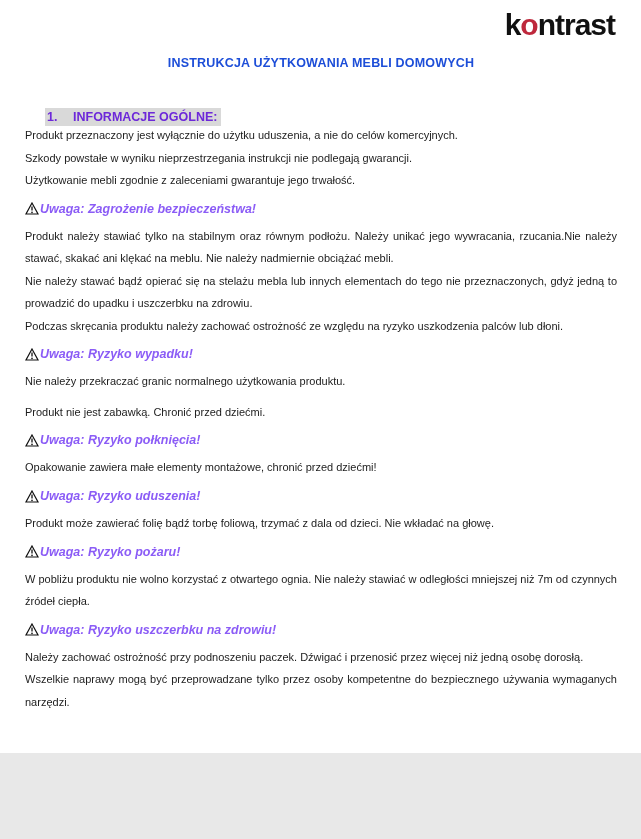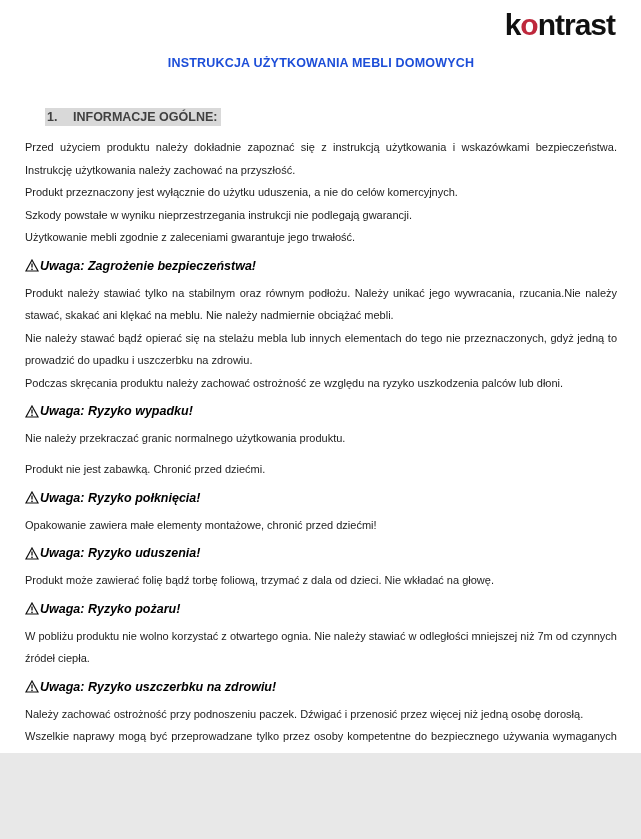--- a/index.html
+++ b/index.html
@@ -10,50 +10,49 @@
     font-family:"Liberation Sans", sans-serif;
     font-size:11px; color:#1c1c1c;
   }
   .logo-row { text-align:right; padding-right:2px; line-height:1; }
   .logo-text { font-size:30px; font-weight:bold; letter-spacing:-1px; color:#111; }
   .logo-o { color:#be283c; }
   .doc-title {
     text-align:center; font-size:12.5px; font-weight:bold;
     margin:16px 0 0; letter-spacing:0.2px; color:#1d4ed8;
   }
-  .section-heading { margin:40px 0 0 20px; font-size:12.5px; font-weight:bold; color:#404040; }
+  .section-heading { margin:40px 0 0 20px; font-size:12.5px; font-weight:bold; color:#6d28d9; }
   .section-heading.safety { margin-top:13px; }
   .hl { background:#d9d9d9; padding:2px 4px 2px 2px; }
   .num { display:inline-block; width:26px; }
   .para { margin:0; line-height:2.05; text-align:justify; }
   .para.mt { margin-top:12px; }
   .para.gap { margin-top:8px; }
   .warning {
     margin:10px 0 9px; font-size:12.5px; font-weight:bold; font-style:italic;
-    display:flex; align-items:center; color:#000000;
+    display:flex; align-items:center; color:#8b5cf6;
   }
   .warn-icon { display:inline-flex; margin-right:1px; font-style:normal; }
   .warn-icon svg { display:block; }
 </style>
 </head>
 <body>
 
 <div class="page">
 
   <header class="logo-row">
     <span class="logo-text"><span>k</span><span class="logo-o">o</span><span>ntrast</span></span>
   </header>
 
   <h1 class="doc-title">INSTRUKCJA UŻYTKOWANIA MEBLI DOMOWYCH</h1>
 
   <h2 class="section-heading">
     <span class="hl"><span class="num">1.</span><span>INFORMACJE OGÓLNE:</span></span>
   </h2>
 
-  <p class="para mt">Przed użyciem produktu należy dokładnie zapoznać się z instrukcją użytkowania i wskazówkami bezpieczeństwa. Instrukcję użytkowania należy zachować na przyszłość.</p>
   <p class="para">Produkt przeznaczony jest wyłącznie do użytku uduszenia, a nie do celów komercyjnych.</p>
   <p class="para">Szkody powstałe w wyniku nieprzestrzegania instrukcji  nie podlegają gwarancji.</p>
   <p class="para">Użytkowanie mebli zgodnie z zaleceniami gwarantuje jego trwałość.</p>
 
 
   <div class="warning">
     <span class="warn-icon">
       <svg width="14" height="13" viewBox="0 0 14 13">
           <path d="M7 1 L13 12 L1 12 Z" fill="none" stroke="#111" stroke-width="1.2"></path>
           <line x1="7" y1="4.6" x2="7" y2="8.6" stroke="#111" stroke-width="1.3"></line>

